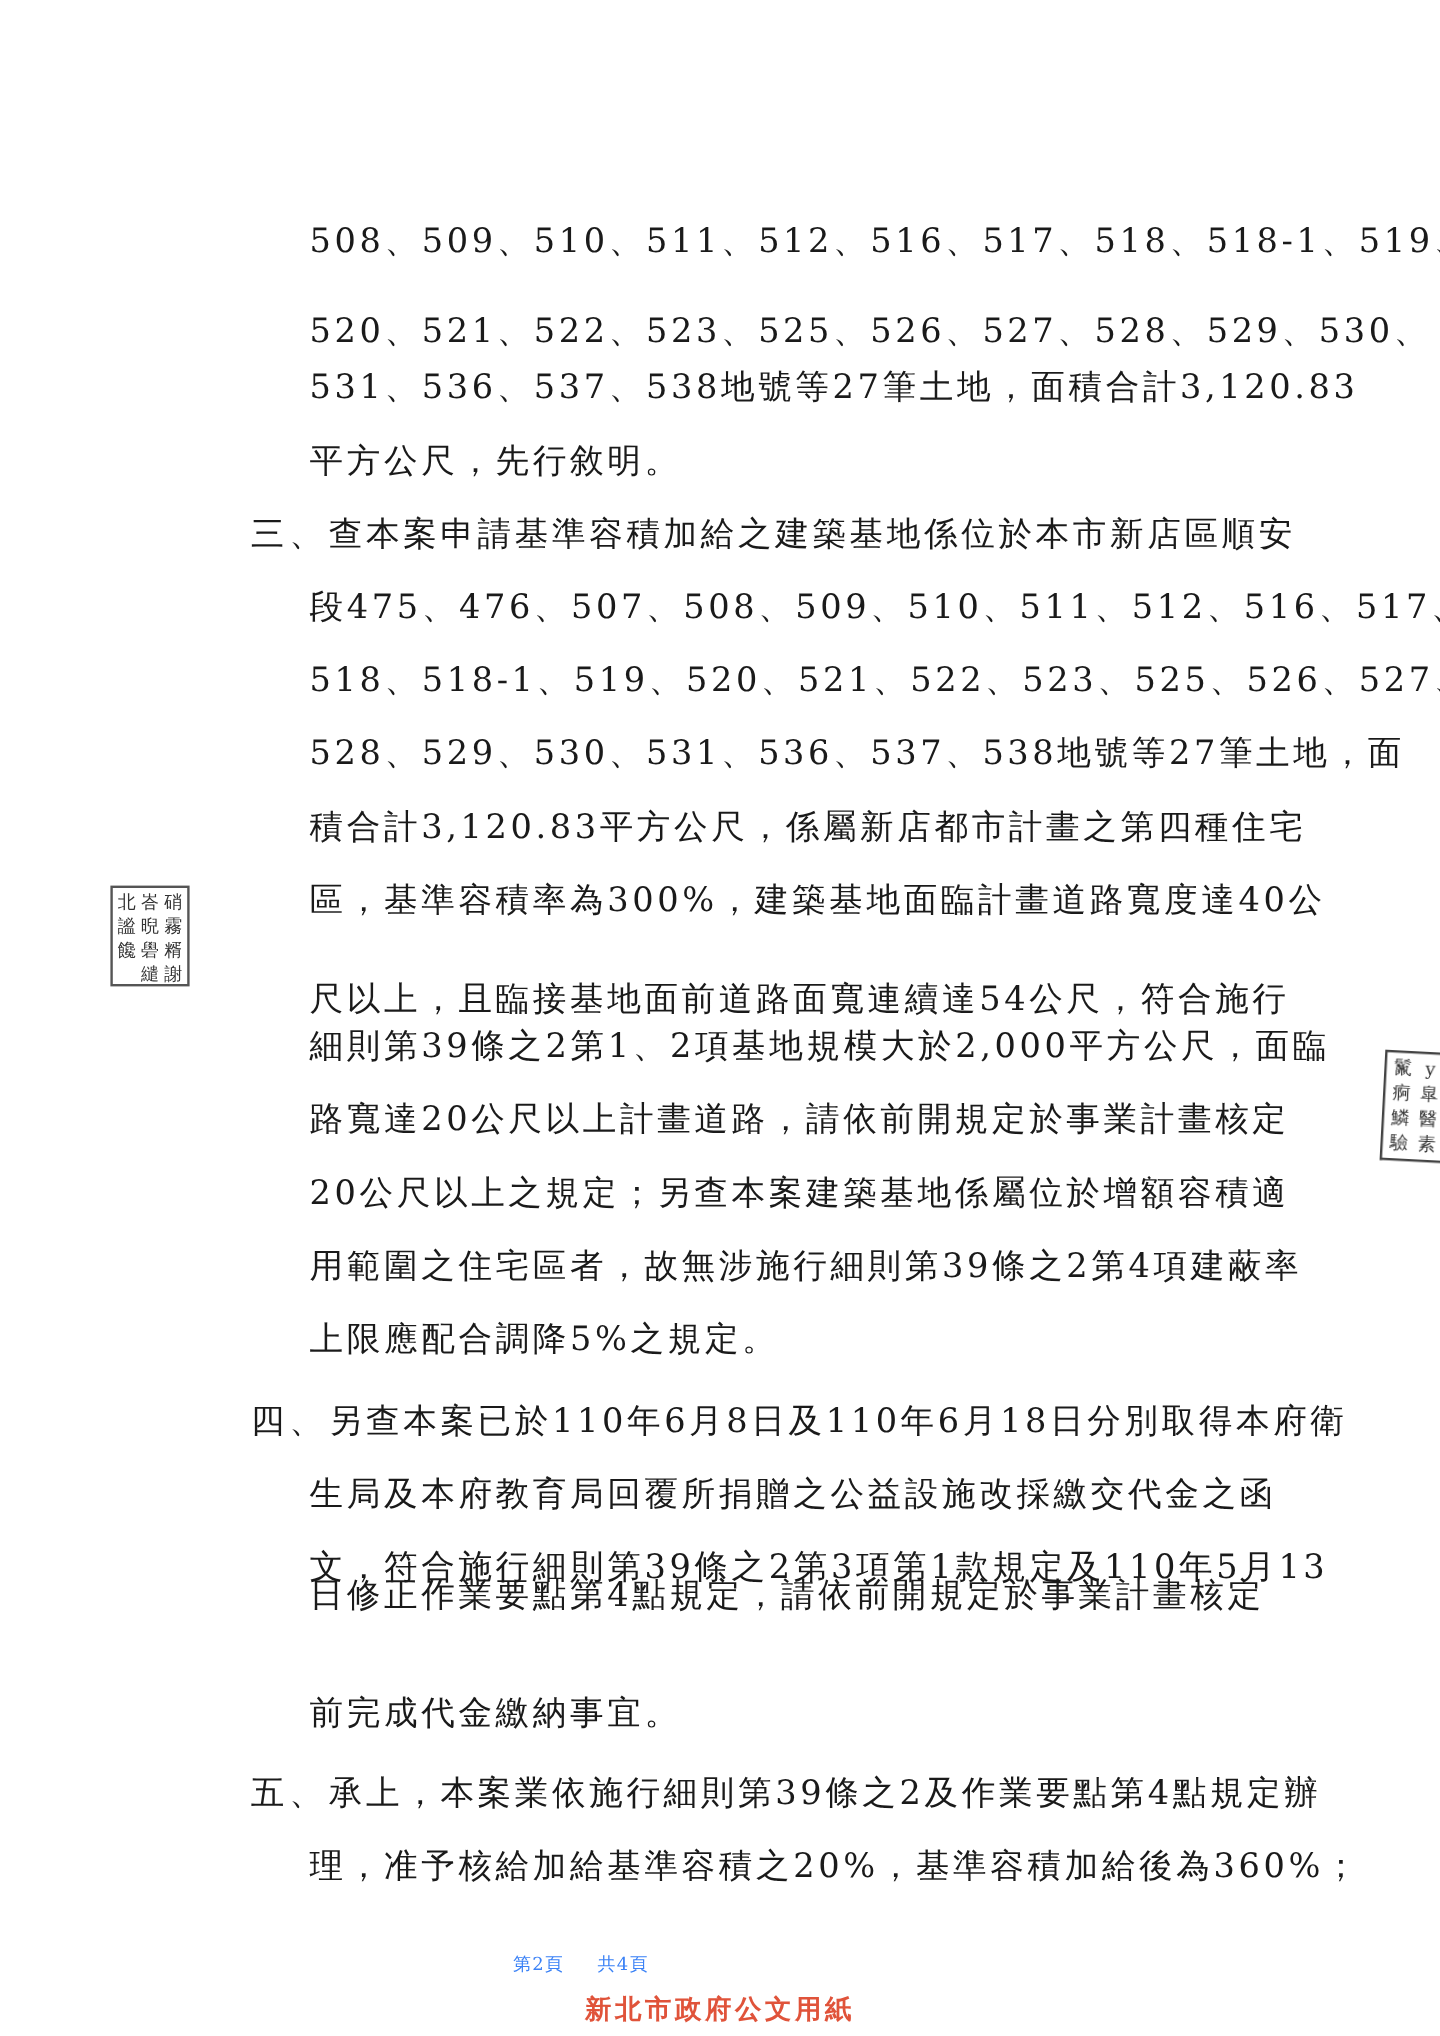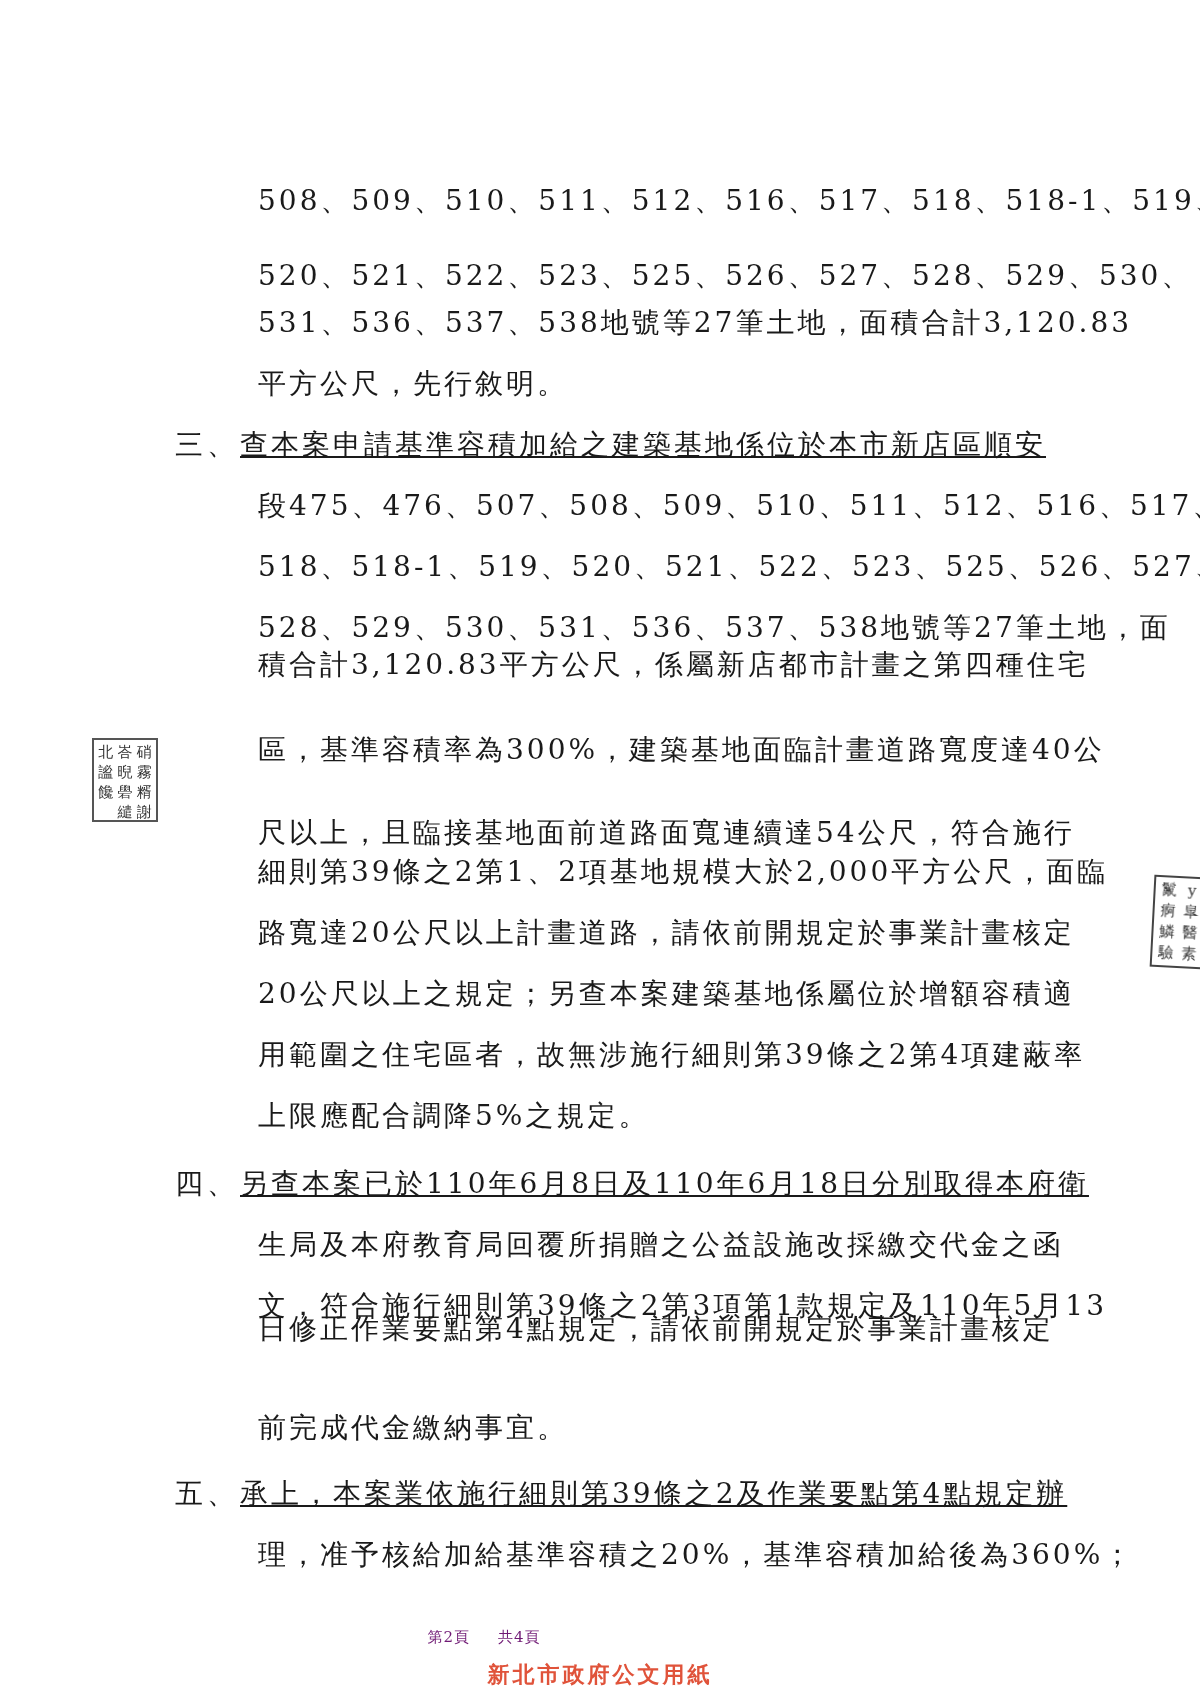--- a/index.html
+++ b/index.html
@@ -29,21 +29,21 @@
     }
     .line {
       position: absolute;
       height: 61px;
       line-height: 61px;
       font-size: 28px;
       letter-spacing: 3px;
       white-space: nowrap;
     }
     .indent { left: 258px; }
-    .marker-line { left: 175px; text-decoration: underline; }
+    .marker-line { left: 209px; }
     .marker {
       display: inline-block;
       width: 65px;
       letter-spacing: 4px;
     }
     .seal {
       position: absolute;
       border: 2px solid #444;
       display: grid;
       gap: 2px;
@@ -70,21 +70,21 @@
       transform: rotate(3deg);
       border-right: none;
     }
     .seal span { display: block; font-size: 15px; }
     .footer-page {
       position: absolute;
       top: 1628px;
       left: 0; width: 968px;
       text-align: center;
       font-size: 15px;
-      color: #701a75;
+      color: #3b82f6;
       letter-spacing: 1px;
     }
     .footer-page span { margin: 0 14px; }
     .footer-title {
       position: absolute;
       top: 1660px;
       left: 0; width: 1200px;
       text-align: center;
       font-family: "DejaVu Sans", "Liberation Sans", sans-serif;
       font-weight: bold;
@@ -104,21 +104,21 @@
     <div class="line indent" style="top:75px">520、521、522、523、525、526、527、528、529、530、</div>
     <div class="line indent" style="top:122px">531、536、537、538地號等27筆土地，面積合計3,120.83</div>
     <div class="line indent" style="top:183px">平方公尺，先行敘明。</div>
 
     <div class="line marker-line" style="top:244px">
       <span class="marker">三、</span><span>查本案申請基準容積加給之建築基地係位於本市新店區順安</span>
     </div>
     <div class="line indent" style="top:305px">段475、476、507、508、509、510、511、512、516、517、</div>
     <div class="line indent" style="top:366px">518、518-1、519、520、521、522、523、525、526、527、</div>
     <div class="line indent" style="top:427px">528、529、530、531、536、537、538地號等27筆土地，面</div>
-    <div class="line indent" style="top:464px">積合計3,120.83平方公尺，係屬新店都市計畫之第四種住宅</div>
+    <div class="line indent" style="top:488px">積合計3,120.83平方公尺，係屬新店都市計畫之第四種住宅</div>
     <div class="line indent" style="top:549px">區，基準容積率為300%，建築基地面臨計畫道路寬度達40公</div>
     <div class="line indent" style="top:632px">尺以上，且臨接基地面前道路面寬連續達54公尺，符合施行</div>
     <div class="line indent" style="top:671px">細則第39條之2第1、2項基地規模大於2,000平方公尺，面臨</div>
     <div class="line indent" style="top:732px">路寬達20公尺以上計畫道路，請依前開規定於事業計畫核定</div>
     <div class="line indent" style="top:793px">20公尺以上之規定；另查本案建築基地係屬位於增額容積適</div>
     <div class="line indent" style="top:854px">用範圍之住宅區者，故無涉施行細則第39條之2第4項建蔽率</div>
     <div class="line indent" style="top:915px">上限應配合調降5%之規定。</div>
 
     <div class="line marker-line" style="top:983px">
       <span class="marker">四、</span><span>另查本案已於110年6月8日及110年6月18日分別取得本府衛</span>

